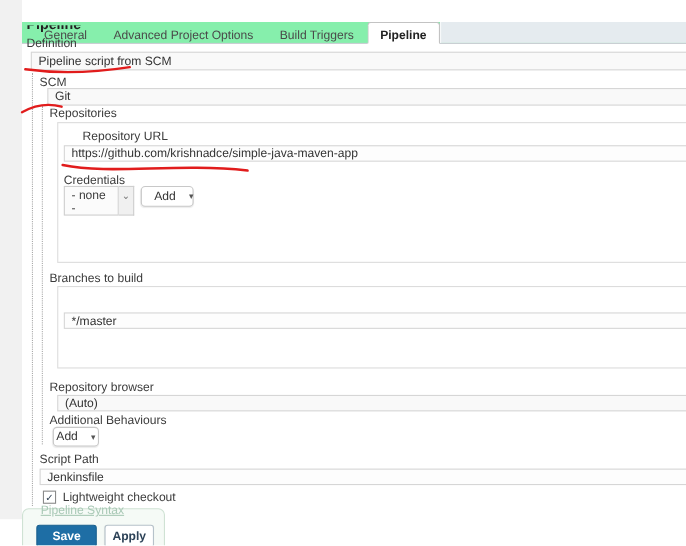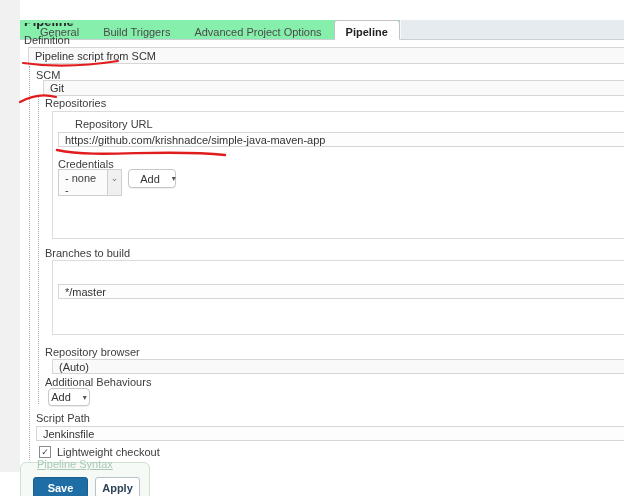--- a/index.html
+++ b/index.html
@@ -47,22 +47,22 @@
 </style>
 </head>
 <body>
 
 <div class="screen">
 
   <div class="left-margin"></div>
 
   <div class="tabbar">
     <div class="tab">General</div>
+    <div class="tab">Advanced Project Options</div>
     <div class="tab">Build Triggers</div>
-    <div class="tab">Advanced Project Options</div>
     <div class="tab active">Pipeline</div>
     <div class="tab-filler"></div>
   </div>
 
   <div class="clipped-header">
     <span>Pipeline</span>
   </div>
 
   <div class="lbl" style="left:24px;top:34px;">Definition</div>
   <div class="select" style="left:28px;top:47px;right:-2px;height:17px;line-height:16px;">Pipeline script from SCM</div>

